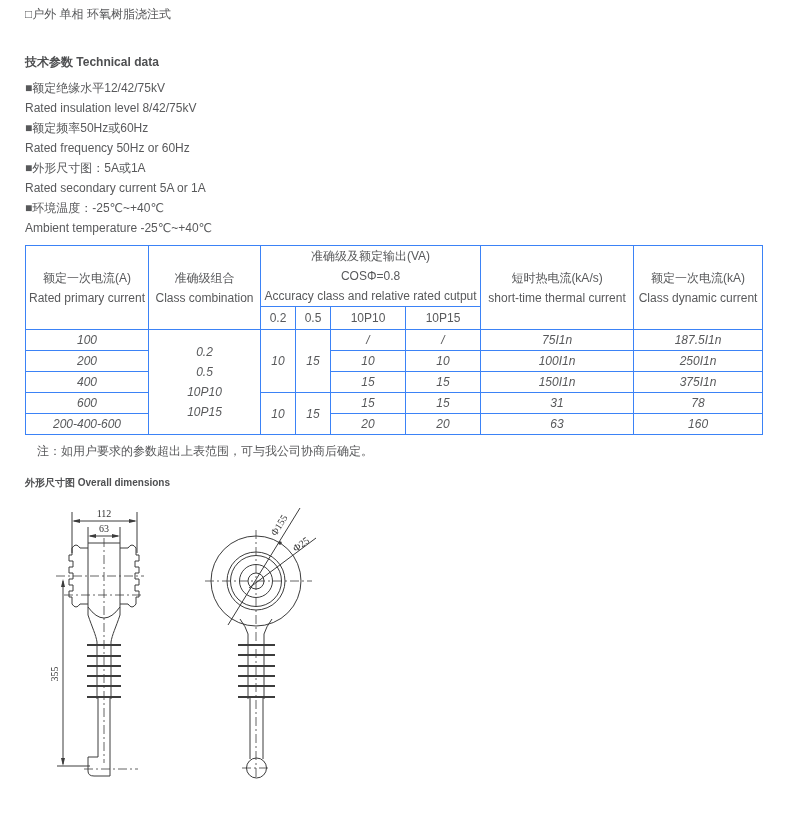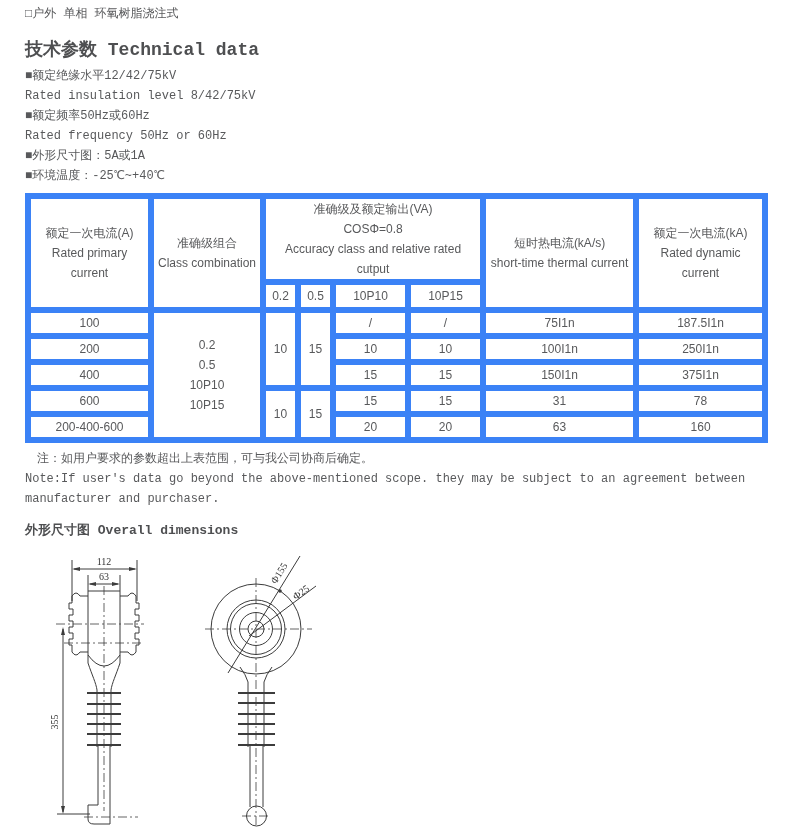--- a/index.html
+++ b/index.html
@@ -2,39 +2,39 @@
 <html><head>
 <meta charset="utf-8">
 <style>
   html,body{margin:0;padding:0;background:#fff;}
   body{
     width:787px;height:833px;overflow:hidden;
     font-family:"Liberation Sans","DejaVu Sans",sans-serif;
     color:#58595b;font-size:12px;line-height:20px;
   }
   .content{padding:4px 0 0 25px;}
-  p{margin:0;font-family:Liberation Mono, monospace;}
+  p{margin:0;}
   .heading{
-    font-size:18px;font-weight:bold;color:#4e4f51;
-    margin:16px 0 6px 0;line-height:20px;
+    font-size:12px;font-weight:bold;color:#4e4f51;
+    margin:28px 0 6px 0;line-height:20px;
   }
   .heading2{
-    font-size:13px;font-weight:bold;color:#4e4f51;
+    font-size:10px;font-weight:bold;color:#4e4f51;
     margin:12px 0 4px 0;line-height:20px;
   }
   table.spec{
     border-collapse:collapse;table-layout:fixed;width:737px;
     margin-top:7px;font-size:12px;color:#58595b;text-align:center;
   }
   table.spec th,table.spec td{
-    border:6px solid #3b82f6;font-weight:normal;padding:0 2px;
+    border:1px solid #3b82f6;font-weight:normal;padding:0 2px;
     line-height:20px;vertical-align:middle;
   }
   table.spec .subhead th{height:22px;}
-  table.spec td{height:20px;}
+  table.spec td{height:20px;font-style:italic;}
   .grp div{line-height:20px;}
   .note{margin-top:6px;margin-left:12px;}
   .drawings{position:relative;height:290px;margin-left:-25px;}
   .drawings svg{position:absolute;top:0;}
   svg .ln{stroke:#3c3c3c;stroke-width:1;fill:none;}
   svg .thick{stroke:#3c3c3c;stroke-width:2;fill:none;}
   svg .cl{stroke:#3c3c3c;stroke-width:0.8;fill:none;stroke-dasharray:9 3 2 3;}
   svg .arr{fill:#3c3c3c;stroke:none;}
   svg text{font-family:"Liberation Serif","DejaVu Serif",serif;font-size:10px;fill:#333;}
 </style>
@@ -45,21 +45,23 @@
 
   <p>□户外 单相 环氧树脂浇注式</p>
 
   <p class="heading">技术参数 Technical data</p>
 
   <p>■额定绝缘水平12/42/75kV</p>
   <p>Rated insulation level 8/42/75kV</p>
   <p>■额定频率50Hz或60Hz</p>
   <p>Rated frequency 50Hz or 60Hz</p>
   <p>■外形尺寸图：5A或1A</p>
+  <p>Rated secondary current 5A or 1A</p>
   <p>■环境温度：-25℃~+40℃</p>
+  <p>Ambient temperature -25℃~+40℃</p>
 
   <table class="spec">
     <colgroup>
       <col style="width:123px">
         <col style="width:112px">
       <col style="width:35px">
         <col style="width:35px">
       <col style="width:75px">
         <col style="width:75px">
       <col style="width:153px">
@@ -79,21 +81,21 @@
         <div>准确级及额定输出(VA)</div>
         <div>COSΦ=0.8</div>
         <div>Accuracy class and relative rated cutput</div>
       </th>
       <th rowspan="2">
         <div>短时热电流(kA/s)</div>
         <div>short-time thermal current</div>
       </th>
       <th rowspan="2">
         <div>额定一次电流(kA)</div>
-        <div>Rated dynamic current</div>
+        <div>Class dynamic current</div>
       </th>
     </tr>
     <tr class="subhead">
       <th>0.2</th>
       <th>0.5</th>
       <th>10P10</th>
       <th>10P15</th>
     </tr>
     <tr>
       <td>100</td>
@@ -137,21 +139,20 @@
       <td>200-400-600</td>
       <td>20</td>
       <td>20</td>
       <td>63</td>
       <td>160</td>
     </tr>
   </tbody>
     </table>
 
   <p class="note">注：如用户要求的参数超出上表范围，可与我公司协商后确定。</p>
-  <p>Note:If user's data go beyond the above-mentioned scope. they may be subject to an agreement between manufacturer and purchaser.</p>
 
   <p class="heading2">外形尺寸图 Overall dimensions</p>
 
   <div class="drawings">
 
     <svg style="left:40px" width="195" height="288" viewBox="40 546 195 288">
 
       <line class="cl" x1="104" y1="587" x2="104" y2="812"></line>
 
       <g>

